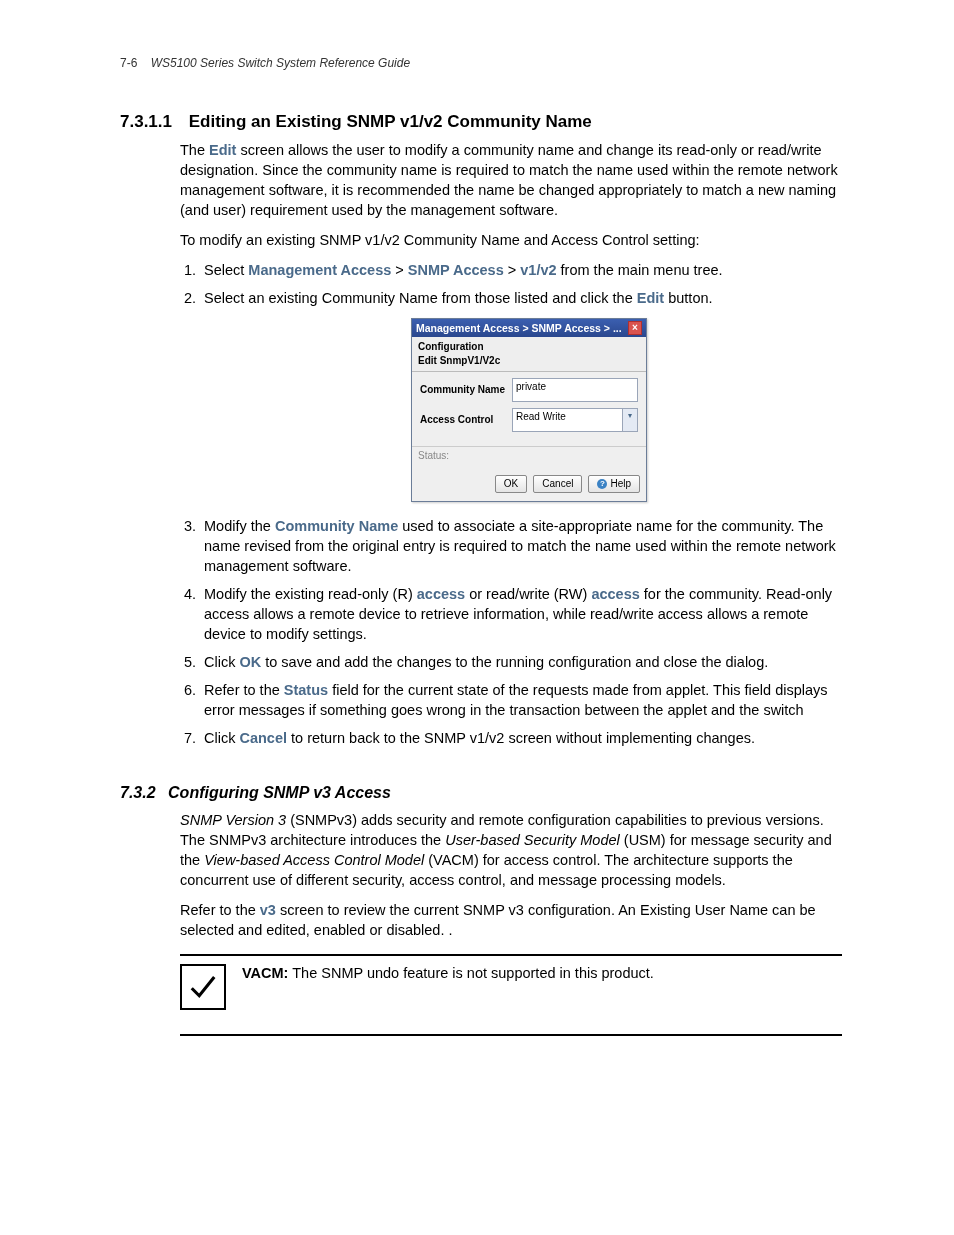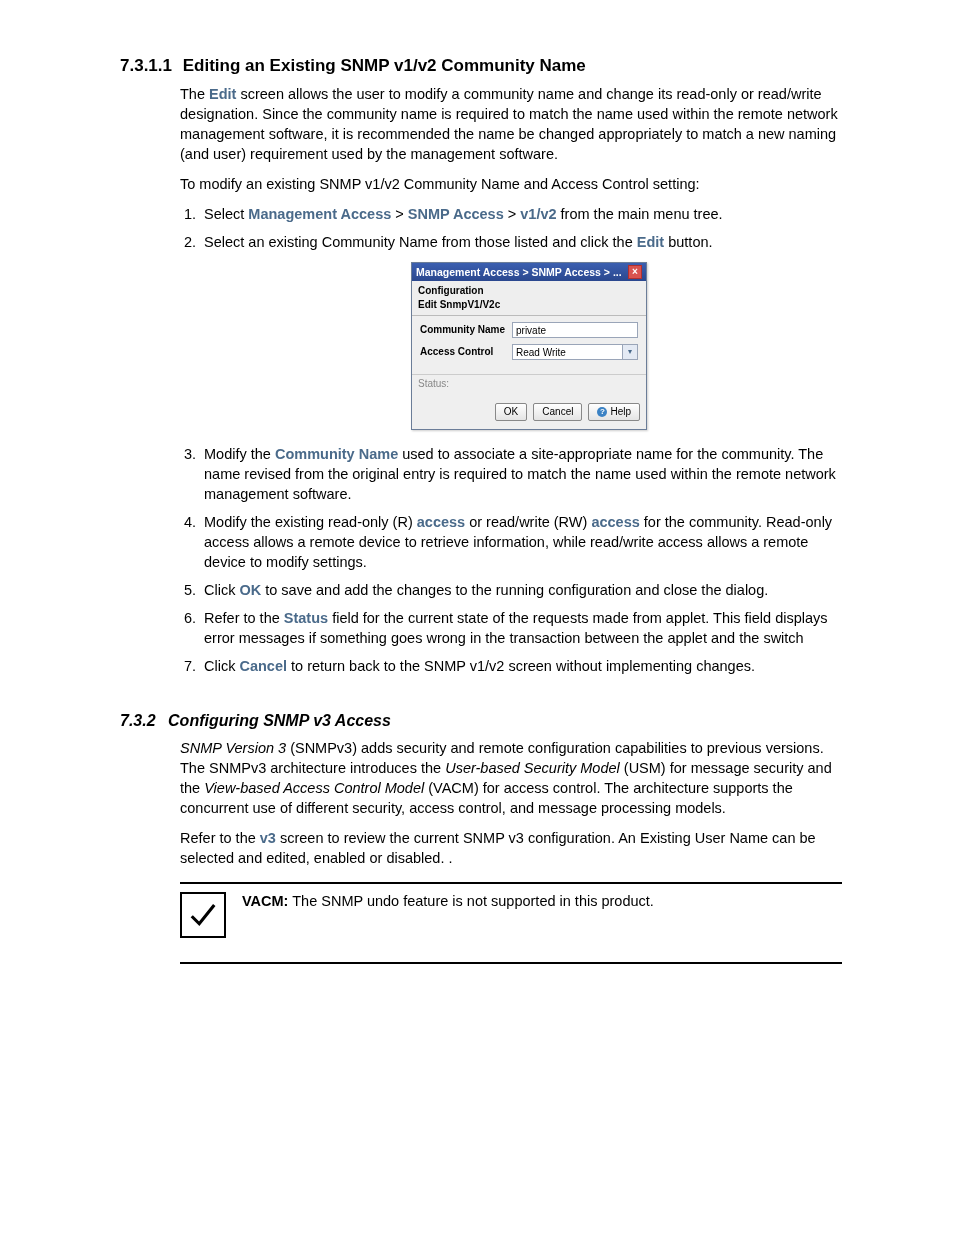--- a/index.html
+++ b/index.html
@@ -25,21 +25,21 @@
   }
   .running-head .pnum { font-style: normal; margin-right: 10px; }
 
   .h3 {
     font-size: 17px;
     font-weight: bold;
     margin: 0 0 8px 0;
     font-family: "Arial Narrow", Arial, sans-serif;
     letter-spacing: 0px;
   }
-  .h3 .num { margin-right: 6px; }
+  .h3 .num { margin-right: 12px; }
 
   .h2 {
     font-size: 16px;
     font-style: italic;
     font-weight: bold;
     margin: 36px 0 8px 0;
     font-family: "Arial Narrow", Arial, sans-serif;
   }
   .h2 .num { margin-right: 8px; }
 
@@ -116,21 +116,21 @@
     align-items: center;
     margin-bottom: 6px;
   }
   .dialog .row .lbl {
     width: 92px;
     font-weight: bold;
     font-size: 10px;
   }
   .dialog .row .fld {
     flex: 1;
-    height: 16px;
+    height: 24px;
     border: 1px solid #9aa5b8;
     background: #fff;
     font-size: 10px;
     padding: 0 3px;
     line-height: 16px;
     box-sizing: border-box;
   }
   .dialog .row .sel {
     display: flex;
   }
@@ -194,20 +194,24 @@
     flex: 0 0 42px;
   }
   .note-icon svg { width: 30px; height: 30px; }
   .note-text { font-size: 14.5px; line-height: 1.35; }
 </style>
 </head>
 <body>
 
 <div class="page">
 
+  <div class="running-head">
+    <span class="pnum">7-6</span>
+    <span>WS5100 Series Switch System Reference Guide</span>
+  </div>
 
   <div class="h3">
     <span class="num">7.3.1.1</span>
     <span>Editing an Existing SNMP v1/v2 Community Name</span>
   </div>
 
   <div class="body-block">
     <p class="ptext">
       <span>The </span><span class="em-color">Edit</span><span> screen allows the user to modify a community name and change its read-only or read/write designation. Since the community name is required to match the name used within the remote network management software, it is recommended the name be changed appropriately to match a new naming (and user) requirement used by the management software.</span>
     </p>

